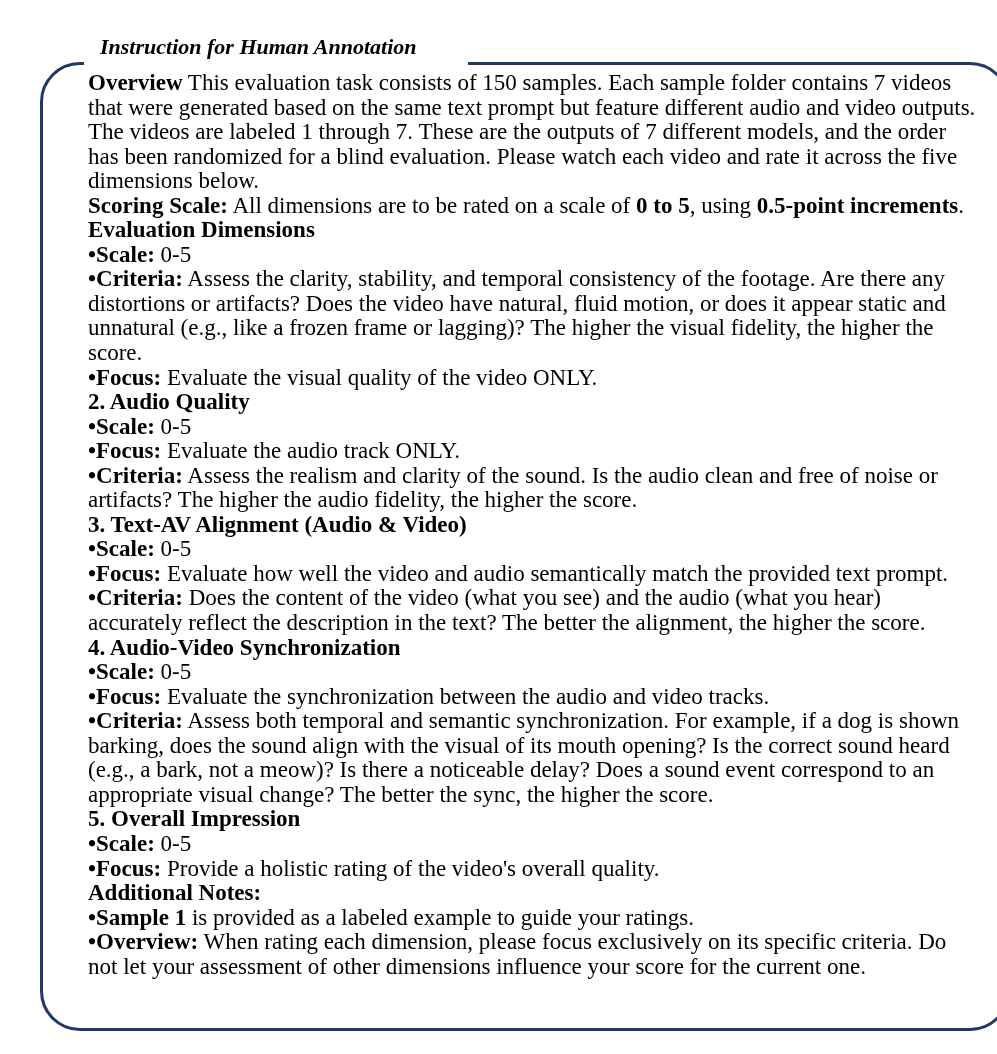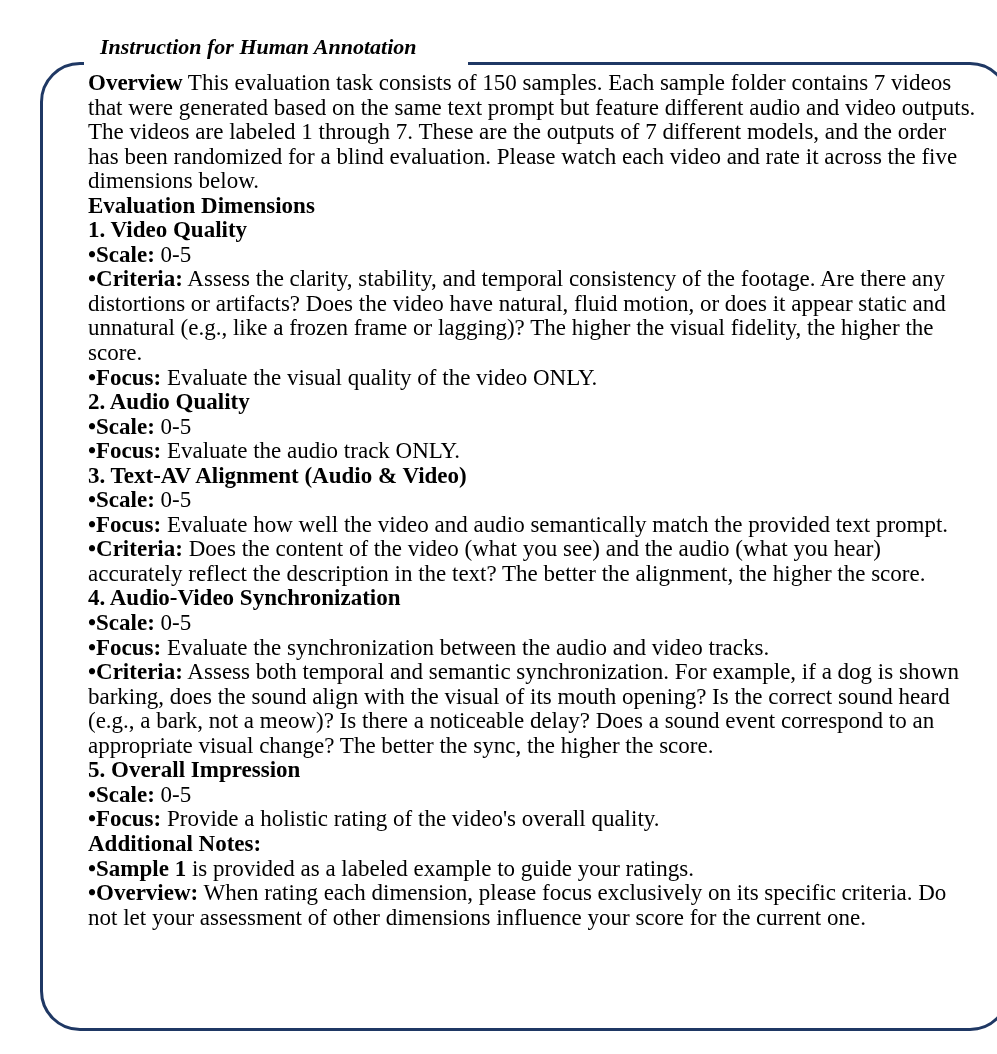--- a/index.html
+++ b/index.html
@@ -64,28 +64,29 @@
 </head>
 <body>
 
 <div class="page">
   <div class="frame" style="border-color: rgb(31, 56, 100);"></div>
   <div class="title-mask"></div>
   <div class="page-title">Instruction for Human Annotation</div>
   <div class="content">
       <p><b>Overview</b><span> This evaluation task consists of 150 samples. Each sample folder contains 7 videos that were generated based on the same text prompt but feature different audio and video outputs.</span></p>
       <p><span>The videos are labeled 1 through 7. These are the outputs of 7 different models, and the order has been randomized for a blind evaluation. Please watch each video and rate it across the five dimensions below.</span></p>
+      <p><b>Scoring Scale:</b><span> All dimensions are to be rated on a scale of </span><b>0 to 5</b><span>, using </span><b>0.5-point increments</b><span>.</span></p>
       <p><b>Evaluation Dimensions</b></p>
-      <p><b>1. Video Quality</b></p>
       <p><b>•Scale:</b><span> 0-5</span></p>
       <p><b>•Criteria:</b><span> Assess the clarity, stability, and temporal consistency of the footage. Are there any distortions or artifacts? Does the video have natural, fluid motion, or does it appear static and unnatural (e.g., like a frozen frame or lagging)? The higher the visual fidelity, the higher the score.</span></p>
       <p><b>•Focus:</b><span> Evaluate the visual quality of the video ONLY.</span></p>
       <p><b>2. Audio Quality</b></p>
       <p><b>•Scale:</b><span> 0-5</span></p>
       <p><b>•Focus:</b><span> Evaluate the audio track ONLY.</span></p>
+      <p><b>•Criteria:</b><span> Assess the realism and clarity of the sound. Is the audio clean and free of noise or artifacts? The higher the audio fidelity, the higher the score.</span></p>
       <p><b>3. Text-AV Alignment (Audio &amp; Video)</b></p>
       <p><b>•Scale:</b><span> 0-5</span></p>
       <p><b>•Focus:</b><span> Evaluate how well the video and audio semantically match the provided text prompt.</span></p>
       <p><b>•Criteria:</b><span> Does the content of the video (what you see) and the audio (what you hear) accurately reflect the description in the text? The better the alignment, the higher the score.</span></p>
       <p><b>4. Audio-Video Synchronization</b></p>
       <p><b>•Scale:</b><span> 0-5</span></p>
       <p><b>•Focus:</b><span> Evaluate the synchronization between the audio and video tracks.</span></p>
       <p><b>•Criteria:</b><span> Assess both temporal and semantic synchronization. For example, if a dog is shown barking, does the sound align with the visual of its mouth opening? Is the correct sound heard (e.g., a bark, not a meow)? Is there a noticeable delay? Does a sound event correspond to an appropriate visual change? The better the sync, the higher the score.</span></p>
       <p><b>5. Overall Impression</b></p>
       <p><b>•Scale:</b><span> 0-5</span></p>

